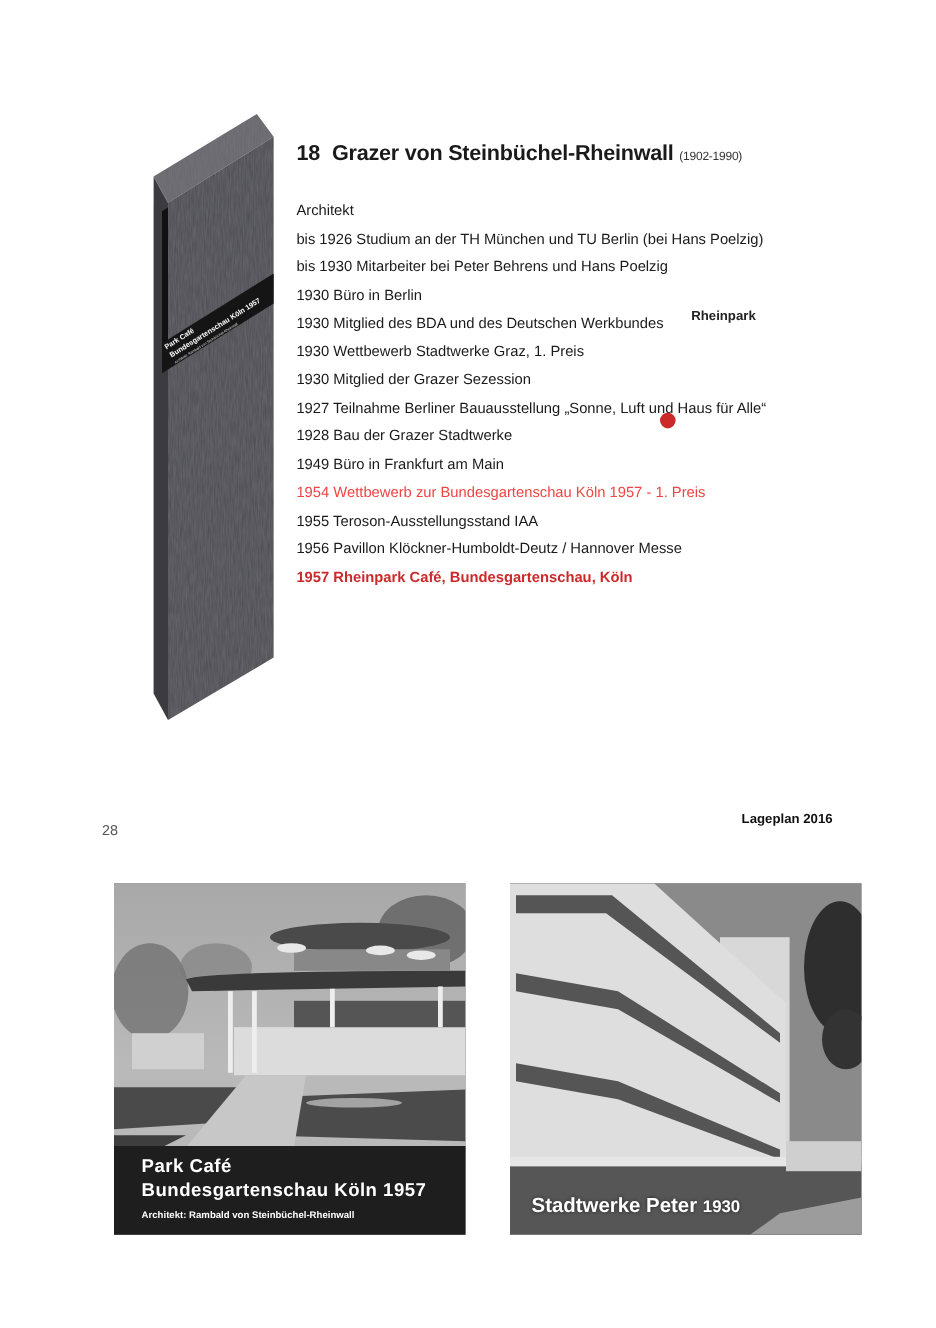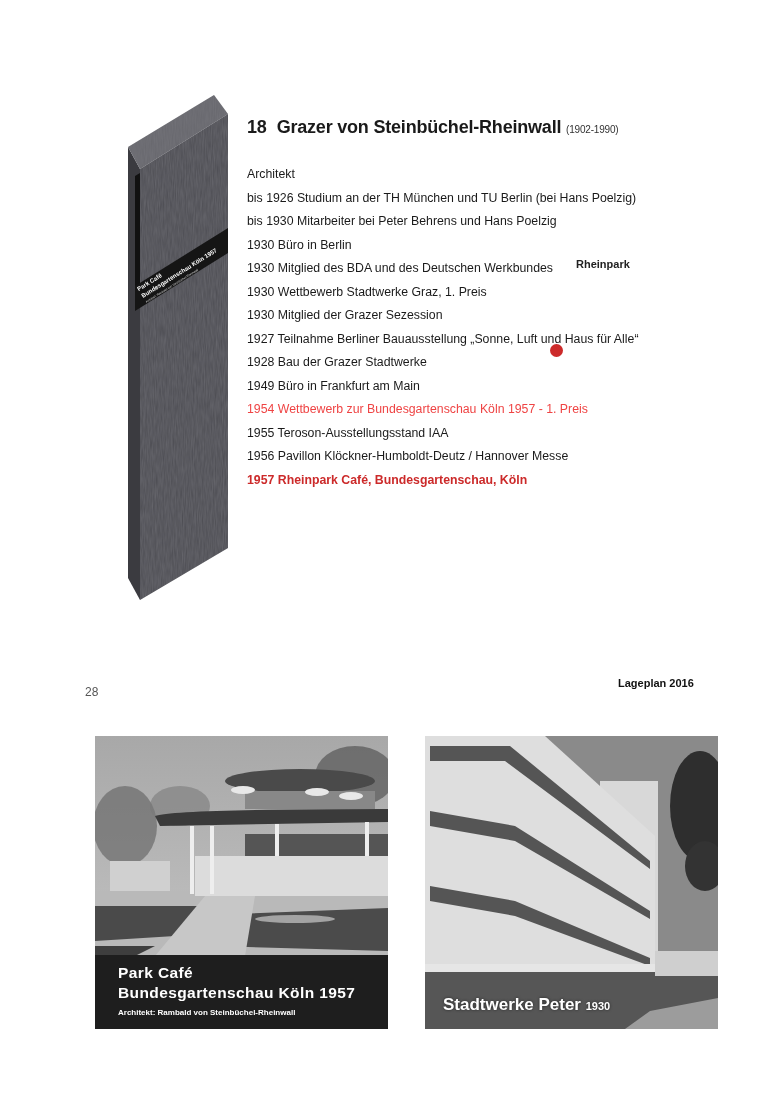--- a/index.html
+++ b/index.html
@@ -20,21 +20,21 @@
   #lageplan{left:618px;top:677px;font-size:11px;font-weight:bold;color:#111;}
   .photo{position:absolute;top:736px;width:293px;height:293px;overflow:hidden;background:#888;}
   #photo1{left:95px;}
   #photo2{left:425px;}
   .cap1{position:absolute;left:0;bottom:0;width:100%;height:74px;background:#1e1e1e;color:#fff;}
   .cap1 .l1,.cap1 .l2{position:absolute;left:23px;font-size:15.5px;font-weight:bold;letter-spacing:0.4px;}
   .cap1 .l1{top:9px;}
   .cap1 .l2{top:29px;}
   .cap1 .l3{position:absolute;left:23px;top:53px;font-size:8px;font-weight:bold;}
   .cap2{position:absolute;left:18px;top:259px;color:#fff;font-weight:bold;font-size:17px;text-shadow:0 0 3px rgba(0,0,0,0.6);white-space:nowrap;}
-  .cap2 .yr{font-size:11px;text-align:center;}
+  .cap2 .yr{font-size:14px;text-align:center;}
 </style>
 </head>
 <body>
 
 <svg id="stele" viewBox="120 88 120 520">
   <defs>
     <filter id="grain" x="0" y="0" width="100%" height="100%">
       <feTurbulence type="fractalNoise" baseFrequency="0.9 0.08" numOctaves="2" seed="3"></feTurbulence>
       <feColorMatrix type="matrix" values="0 0 0 0 0.35  0 0 0 0 0.35  0 0 0 0 0.38  0 0 0 0.6 0"></feColorMatrix>
       <feComposite in2="SourceGraphic" operator="in"></feComposite>

